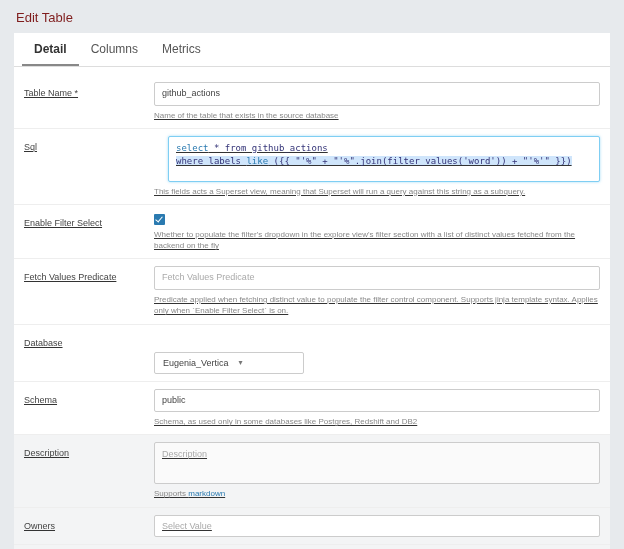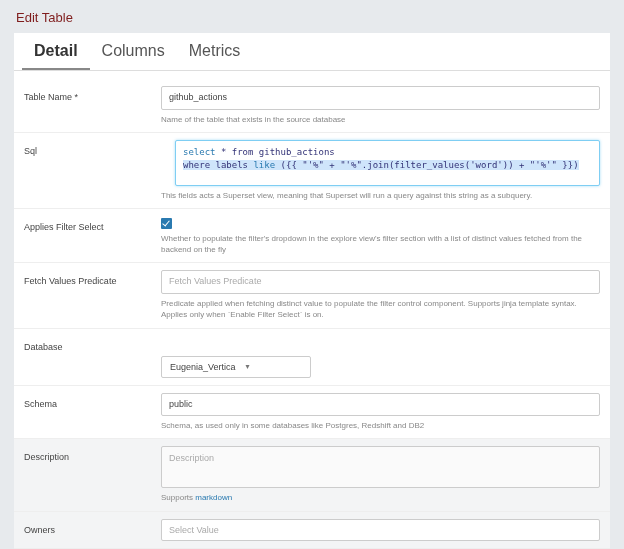--- a/index.html
+++ b/index.html
@@ -24,40 +24,41 @@
 }
 .tabs {
   display: flex;
   gap: 0;
   border-bottom: 1px solid #ddd;
   padding: 0 8px;
   background: #fff;
 }
 .tab {
   padding: 9px 12px 8px;
-  font-size: 16px;
+  font-size: 12px;
   color: #555;
   cursor: pointer;
   border-bottom: 2px solid transparent;
 }
 .tab.active {
   font-weight: 600;
   color: #333;
   border-bottom: 2px solid #888;
 }
 .form {
   background: #fff;
   padding: 8px 0 0 0;
 }
 .row {
   display: flex;
   align-items: flex-start;
   border-top: 1px solid #eee;
   padding: 7px 10px;
-  gap: 17px;
+  gap: 10px;
+  text-decoration: underline;
 }
 .row:first-child { border-top: none; }
 .row.greyed {
   background: #f3f4f5;
 }
 .label-col {
   width: 120px;
   flex: 0 0 120px;
   font-size: 9px;
   color: #444;
@@ -198,21 +199,21 @@
           </div>
           <div>
             <span class="sql-line2-highlight"><span>where labels </span><span class="sql-keyword">like</span><span>  ({{ "'%" + "'%".join(filter_values('word')) + "'%'"  }})</span></span>
           </div>
         </div>
         <div class="hint">This fields acts a Superset view, meaning that Superset will run a query against this string as a subquery.</div>
       </div>
     </div>
 
     <div class="row">
-      <div class="label-col">Applies Filter Select</div>
+      <div class="label-col">Enable Filter Select</div>
       <div class="field-col">
         <span class="checkbox"></span>
         <div class="hint">Whether to populate the filter's dropdown in the explore view's filter section with a list of distinct values fetched from the backend on the fly</div>
       </div>
     </div>
 
     <div class="row">
       <div class="label-col">Fetch Values Predicate</div>
       <div class="field-col">
         <input class="text-input" placeholder="Fetch Values Predicate" style="">

